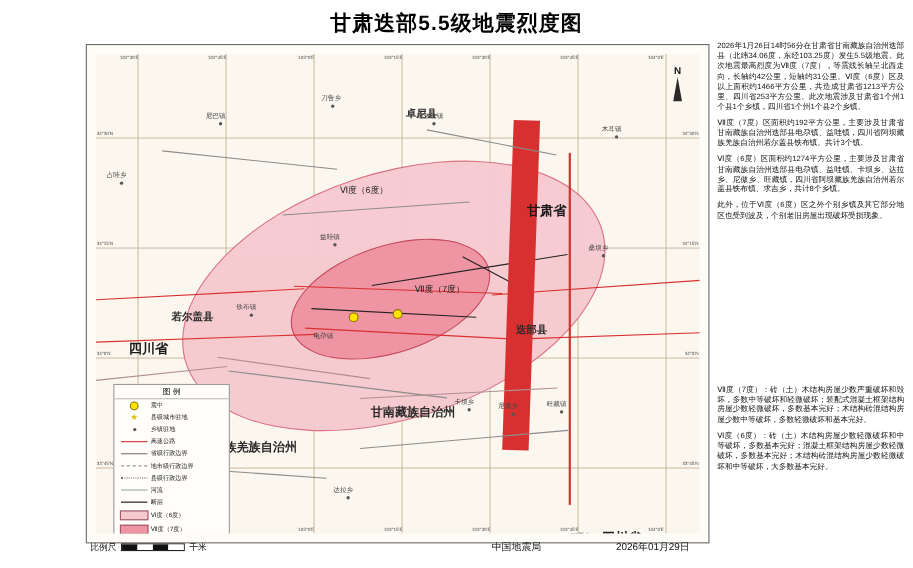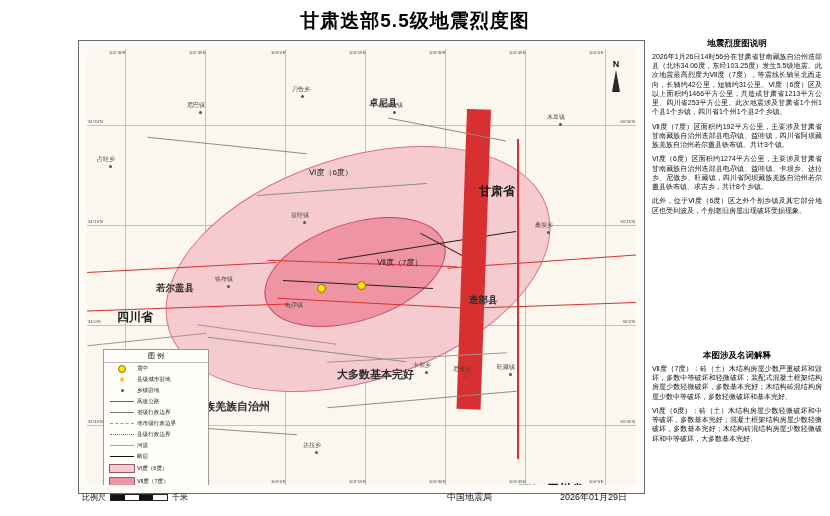--- a/index.html
+++ b/index.html
@@ -134,21 +134,21 @@
     <div class="epi" style="left:270px;top:232px;"></div>
     <div class="epi" style="left:230px;top:235px;"></div>
 
     <div class="zone" style="left:222px;top:118px;">Ⅵ度（6度）</div>
     <div class="zone" style="left:290px;top:208px;">Ⅶ度（7度）</div>
 
     <div class="city" style="left:282px;top:48px;">卓尼县</div>
     <div class="city" style="left:382px;top:245px;text-align:center;">迭部县</div>
     <div class="city" style="left:69px;top:233px;">若尔盖县</div>
 
-    <div class="prefect" style="left:250px;top:318px;">大多数基本完好</div>
+    <div class="prefect" style="left:250px;top:318px;">甘南藏族自治州</div>
     <div class="prefect" style="left:84px;top:350px;">阿坝藏族羌族自治州</div>
 
     <div class="bigprov" style="left:392px;top:134px;">甘肃省</div>
     <div class="bigprov" style="left:30px;top:260px;">四川省</div>
     <div class="bigprov" style="left:460px;top:432px;">四川省</div>
 
     <div class="town" style="left:100px;top:52px;">尼巴镇</div>
     <div class="dot" style="left:112px;top:62px;"></div>
     <div class="town" style="left:205px;top:36px;">刀告乡</div>
     <div class="dot" style="left:214px;top:46px;"></div>
@@ -262,23 +262,21 @@
       <div style="background:#fff;"></div>
       <div style="background:#111;"></div>
       <div style="background:#fff;"></div>
   </div>
   <span>千米</span>
 </div>
 <div id="agency">中国地震局</div>
 <div id="date">2026年01月29日</div>
 
 <div id="side">
-  <div class="side-h">地震烈度图说明</div>
   <div class="side-p">2026年1月26日14时56分在甘肃省甘南藏族自治州迭部县（北纬34.06度，东经103.25度）发生5.5级地震。此次地震最高烈度为Ⅶ度（7度），等震线长轴呈北西走向，长轴约42公里，短轴约31公里。Ⅵ度（6度）区及以上面积约1466平方公里，共造成甘肃省1213平方公里、四川省253平方公里。此次地震涉及甘肃省1个州1个县1个乡镇，四川省1个州1个县2个乡镇。</div>
   <div class="side-p">Ⅶ度（7度）区面积约192平方公里，主要涉及甘肃省甘南藏族自治州迭部县电尕镇、益哇镇，四川省阿坝藏族羌族自治州若尔盖县铁布镇。共计3个镇。</div>
   <div class="side-p">Ⅵ度（6度）区面积约1274平方公里，主要涉及甘肃省甘南藏族自治州迭部县电尕镇、益哇镇、卡坝乡、达拉乡、尼傲乡、旺藏镇，四川省阿坝藏族羌族自治州若尔盖县铁布镇、求吉乡，共计8个乡镇。</div>
   <div class="side-p">此外，位于Ⅵ度（6度）区之外个别乡镇及其它部分地区也受到波及，个别老旧房屋出现破坏受损现象。</div>
 </div>
 <div id="side2">
-  <div class="side-h">本图涉及名词解释</div>
   <div class="side-p">Ⅶ度（7度）：砖（土）木结构房屋少数严重破坏和毁坏，多数中等破坏和轻微破坏；装配式混凝土框架结构房屋少数轻微破坏，多数基本完好；木结构砖混结构房屋少数中等破坏，多数轻微破坏和基本完好。</div>
   <div class="side-p">Ⅵ度（6度）：砖（土）木结构房屋少数轻微破坏和中等破坏，多数基本完好；混凝土框架结构房屋少数轻微破坏，多数基本完好；木结构砖混结构房屋少数轻微破坏和中等破坏，大多数基本完好。</div>
 </div>
 
 </body></html>

